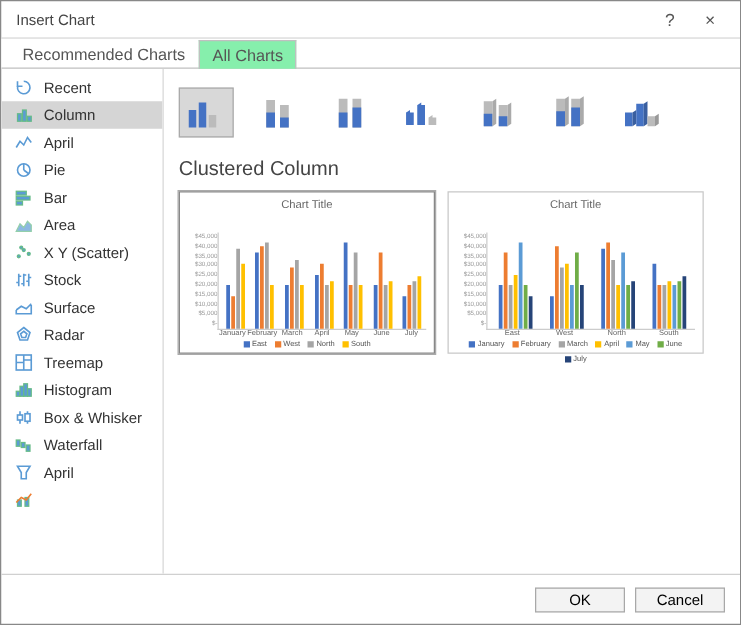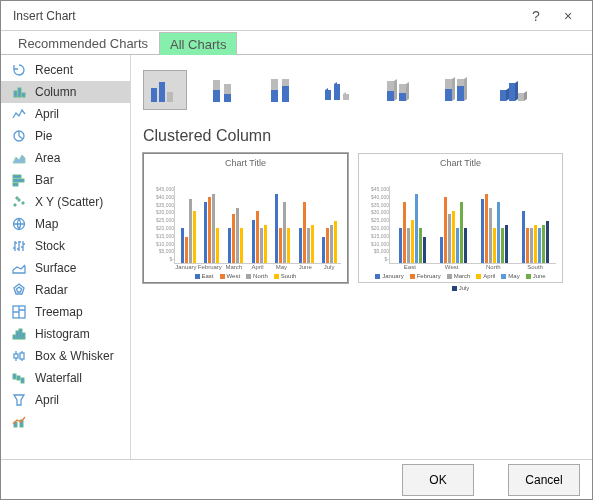--- a/index.html
+++ b/index.html
@@ -19,21 +19,21 @@
 .main { flex: 1; padding: 10px 12px; overflow: auto; }
 .subtype-row { display: flex; gap: 14px; align-items: center; height: 50px; margin-bottom: 12px; }
 .subtype { width: 44px; height: 40px; display: flex; align-items: center; justify-content: center; cursor: default; }
 .subtype.selected { background: #d8d8d8; border: 1px solid #aaa; }
 .section-title { font-size: 16px; color: #444; margin-bottom: 8px; font-weight: 400; }
 .previews { display: flex; gap: 10px; }
 .preview { width: 205px; height: 130px; border: 1px solid #c8c8c8; background: #fff; padding: 4px 6px; font-size: 7px; color: #555; }
 .preview.selected { border-color: #888; box-shadow: 0 0 0 1px #aaa; }
 .preview .ct { text-align: center; font-size: 9px; color: #666; margin-bottom: 18px; }
 .footer { height: 40px; border-top: 1px solid #d0d0d0; display: flex; align-items: center; justify-content: flex-end; padding: 0 12px; gap: 8px; }
-.footer button { min-width: 72px; height: 32px; font-size: 12px; background: #f3f3f3; border: 1px solid #a8a8a8; cursor: default; margin-left: 26px; }
+.footer button { min-width: 72px; height: 20px; font-size: 12px; background: #f3f3f3; border: 1px solid #a8a8a8; cursor: default; }
 .bars { display: flex; align-items: flex-end; height: 78px; gap: 1px; border-left:1px solid #ccc; border-bottom:1px solid #ccc; position:relative; padding-left:2px;}
 .bars .grp { display:flex; align-items:flex-end; gap:1px; flex:1; justify-content:center;}
 .bars .b { width:3px; }
 .xlabels { display:flex; font-size:6px; color:#666; }
 .xlabels span { flex:1; text-align:center; }
 .legend { display:flex; justify-content:center; gap:6px; font-size:6px; color:#555; margin-top:3px; flex-wrap:wrap;}
 .legend i { display:inline-block; width:5px; height:5px; margin-right:2px; vertical-align:middle;}
 </style>
 </head>
 <body>
@@ -83,54 +83,45 @@
           <svg width="16" height="16">
             <circle cx="8" cy="8" r="5" stroke="#5b9bd5" stroke-width="1.3" fill="none"></circle>
             <path d="M8 8V3M8 8l4 3" stroke="#5b9bd5" stroke-width="1.3" fill="none"></path>
           </svg>
         </span>
         <span>Pie</span>
       </div>
       <div class="sbitem">
         <span class="ic">
           <svg width="16" height="16">
-            <path d="M2 13l3-6 3 3 3-5 3 3v5H2z" fill="#5b9bd5" opacity=".7"></path>
-          </svg>
-        </span>
-        <span>Area</span>
-      </div>
-      <div class="sbitem">
-        <span class="ic">
-          <svg width="16" height="16">
             <rect x="2" y="3" width="8" height="3" fill="#5b9bd5"></rect>
             <rect x="2" y="7" width="11" height="3" fill="#5b9bd5"></rect>
             <rect x="2" y="11" width="5" height="3" fill="#5b9bd5"></rect>
           </svg>
         </span>
         <span>Bar</span>
+      </div>
+      <div class="sbitem">
+        <span class="ic">
+          <svg width="16" height="16">
+            <path d="M2 13l3-6 3 3 3-5 3 3v5H2z" fill="#5b9bd5" opacity=".7"></path>
+          </svg>
+        </span>
+        <span>Area</span>
       </div>
       <div class="sbitem">
         <span class="ic">
           <svg width="16" height="16">
             <circle cx="4" cy="11" r="1.2" fill="#5b9bd5"></circle>
             <circle cx="8" cy="6" r="1.2" fill="#5b9bd5"></circle>
             <circle cx="12" cy="9" r="1.2" fill="#5b9bd5"></circle>
             <circle cx="6" cy="4" r="1.2" fill="#5b9bd5"></circle>
           </svg>
         </span>
         <span>X Y (Scatter)</span>
-      </div>
-      <div class="sbitem">
-        <span class="ic">
-          <svg width="16" height="16">
-            <circle cx="8" cy="8" r="5.5" stroke="#5b9bd5" stroke-width="1.3" fill="none"></circle>
-            <path d="M3 8h10M8 3c2 3 2 7 0 10M8 3c-2 3-2 7 0 10" stroke="#5b9bd5" stroke-width="1.3" fill="none"></path>
-          </svg>
-        </span>
-        <span>Map</span>
       </div>
       <div class="sbitem">
         <span class="ic">
           <svg width="16" height="16">
             <path d="M4 3v10M4 5h2M4 10H2M8 3v10M8 4h2M8 11H6M12 3v10M12 6h2M12 9h-2" stroke="#5b9bd5" stroke-width="1.3" fill="none"></path>
           </svg>
         </span>
         <span>Stock</span>
       </div>
       <div class="sbitem">

